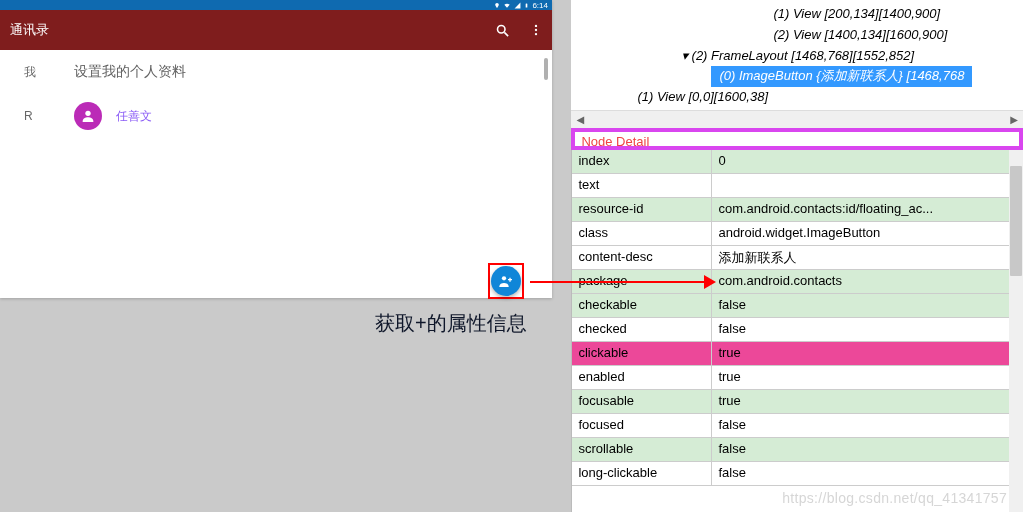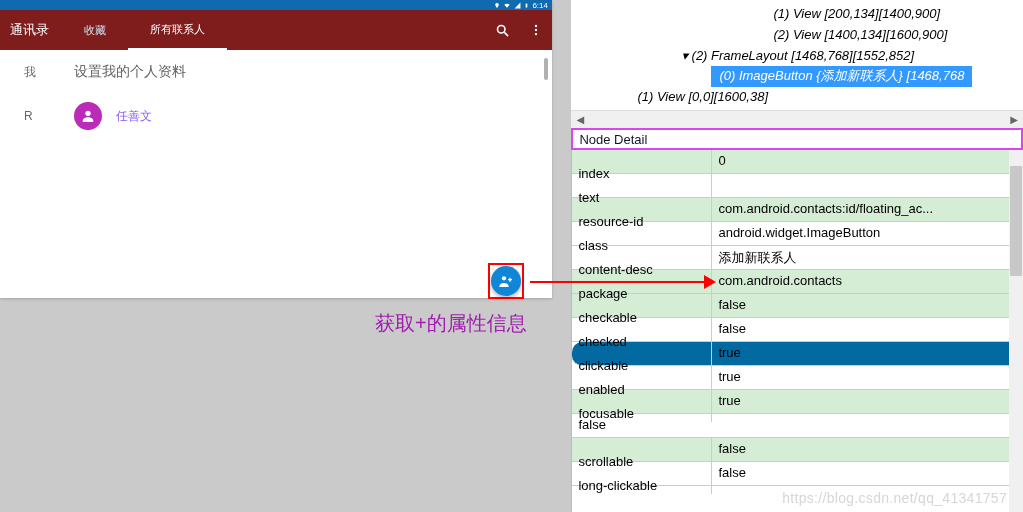--- a/index.html
+++ b/index.html
@@ -19,33 +19,33 @@
   .list-row { display: flex; align-items: center; height: 44px; padding-left: 24px; }
   .section-letter { width: 50px; font-size: 12px; color: #676767; }
   .profile-text { font-size: 14px; color: #636363; }
   .avatar-circle { width: 28px; height: 28px; border-radius: 50%; background: #bb2bb7; display: flex; align-items: center; justify-content: center; margin-right: 14px; }
   .contact-name { font-size: 12px; color: #8b5cf6; }
   .scrollbar-stub { position: absolute; right: 4px; top: 58px; width: 4px; height: 22px; background: #b0b0b0; border-radius: 2px; }
   .fab-wrap { position: absolute; left: 488px; top: 263px; width: 36px; height: 36px; border: 2px solid #ff0000; background: transparent; display: flex; align-items: center; justify-content: center; }
   .fab { width: 30px; height: 30px; border-radius: 50%; background: #1086d8; display: flex; align-items: center; justify-content: center; cursor: pointer; box-shadow: 0 2px 4px rgba(0,0,0,0.3); }
   .arrow-line { position: absolute; left: 530px; top: 281px; width: 180px; height: 2px; background: #ff0000; }
   .arrow-head { position: absolute; left: 704px; top: 275px; width: 0; height: 0; border-left: 12px solid #ff0000; border-top: 7px solid transparent; border-bottom: 7px solid transparent; }
-  .caption { position: absolute; left: 375px; top: 310px; color: #a21caf; font-size: 20px; }
+  .caption { position: absolute; left: 375px; top: 310px; color: #0f172a; font-size: 20px; }
   .right-pane { width: 456px; height: 512px; background: #fff; display: flex; flex-direction: column; }
   .tree-area { height: 110px; font-size: 13px; padding: 4px 2px 0 2px; overflow: hidden; color: #000; line-height: 1.6; font-style: italic; }
   .tree-line { white-space: nowrap; }
   .tree-sel { background: #3399ff; color: #fff; display: inline-block; padding: 0 8px; }
   .hscroll { height: 18px; background: #f0f0f0; border-top: 1px solid #ddd; display: flex; align-items: center; justify-content: space-between; padding: 0 3px; }
   .hscroll-btn { width: 12px; height: 12px; color: #666; font-size: 10px; display:flex; align-items:center; justify-content:center; cursor:pointer;}
-  .detail-header { height: 22px; background: #fff; border: 2px solid #d946ef; font-size: 13px; padding: 2px 6px; color: #0f172a; }
+  .detail-header { height: 22px; background: #fff; border: 4px solid #d946ef; font-size: 13px; padding: 2px 6px; color: #ef4444; }
   .detail-table { flex: 1; overflow: hidden; font-size: 13px; border-left: 1px solid #bbb; position:relative;}
   .prop-row { display: flex; height: 24px; border-bottom: 1px solid #ccc; }
   .prop-row.green { background: #d5ecd5; }
-  .prop-row.highlight { background: #0369a1; border-radius: 10px; }
-  .prop-key { width: 140px; padding: 16px 6px; border-right: 1px solid #ccc; color:#000;}
+  .prop-row.highlight { background: #ec4899; }
+  .prop-key { width: 140px; padding: 3px 6px; border-right: 1px solid #ccc; color:#000;}
   .prop-val { flex: 1; padding: 3px 6px; color:#000; white-space:nowrap; overflow:hidden; text-overflow:ellipsis;}
   .detail-vscroll { position:absolute; right:0; top:0; width:14px; height:100%; background:#f0f0f0;}
   .detail-vscroll-thumb { width:12px; height:110px; background:#c8c8c8; margin:16px auto 0; border-radius:1px;}
   .watermark { position: absolute; right: 16px; bottom: 6px; color: #d6d6d6; font-size: 14px; letter-spacing: 0.3px; z-index:5;}
   svg { display: block; }
 </style>
 </head>
 <body>
 
 <div class="root">
@@ -69,24 +69,20 @@
         </span>
         <span>
           <svg width="5" height="7" viewBox="0 0 24 24" fill="#fff">
               <path d="M16 4h-2V2h-4v2H8v18h8V4z"></path>
             </svg>
         </span>
         <span>6:14</span>
       </div>
       <div class="app-bar">
         <div class="app-title">通讯录</div>
-        <div class="tabs">
-          <div class="tab">收藏</div>
-          <div class="tab active">所有联系人</div>
-        </div>
         <div class="bar-icons">
           <div class="bar-icon">
             <svg width="15" height="15" viewBox="0 0 24 24" fill="none" stroke="#fff" stroke-width="2.5">
                 <circle cx="10" cy="10" r="6"></circle>
                 <line x1="15" y1="15" x2="21" y2="21"></line>
               </svg>
           </div>
           <div class="bar-icon">
             <svg width="14" height="14" viewBox="0 0 24 24" fill="#fff">
                 <circle cx="12" cy="5" r="2"></circle>
@@ -181,20 +177,21 @@
         </div>
         <div class="prop-row">
           <div class="prop-key">enabled</div>
           <div class="prop-val">true</div>
         </div>
         <div class="prop-row green">
           <div class="prop-key">focusable</div>
           <div class="prop-val">true</div>
         </div>
         <div class="prop-row">
+          <div class="prop-key">focused</div>
           <div class="prop-val">false</div>
         </div>
         <div class="prop-row green">
           <div class="prop-key">scrollable</div>
           <div class="prop-val">false</div>
         </div>
         <div class="prop-row">
           <div class="prop-key">long-clickable</div>
           <div class="prop-val">false</div>
         </div>

